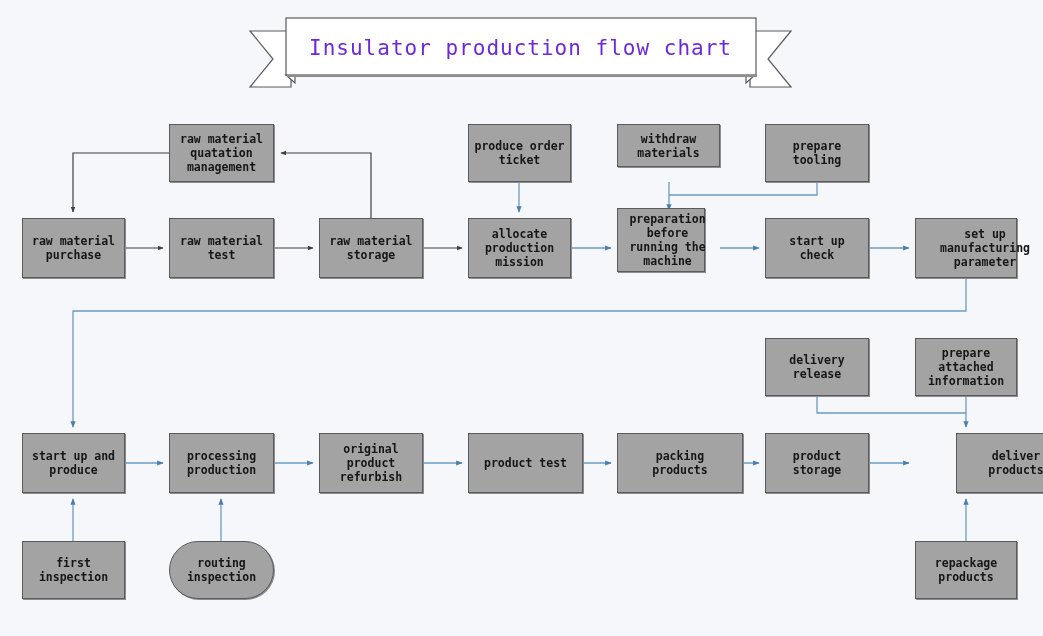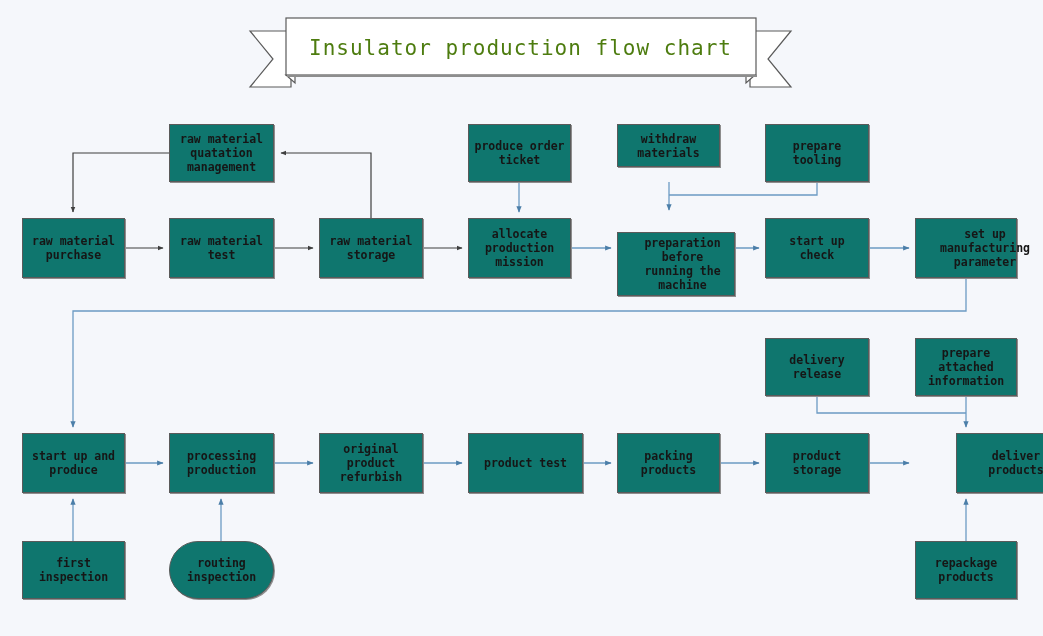--- a/index.html
+++ b/index.html
@@ -22,21 +22,21 @@
     position: absolute;
     left: 0;
     top: 0;
     width: 1043px;
     height: 636px;
     pointer-events: none;
   }
   .node {
     position: absolute;
     box-sizing: border-box;
-    background: #0f766e;
+    background: #a3a3a3;
     border: 1px solid #5a5a5a;
     box-shadow: 1px 1px 0 0 #8d8d8d;
     display: flex;
     align-items: center;
     justify-content: center;
     text-align: center;
     font-family: "DejaVu Sans Mono", "Liberation Mono", monospace;
     font-size: 11.5px;
     font-weight: bold;
     line-height: 14px;
@@ -63,21 +63,21 @@
     position: absolute;
     left: 0;
     top: 0;
     width: 547px;
     height: 62px;
     display: flex;
     align-items: center;
     justify-content: center;
     font-family: "DejaVu Sans Mono", "Liberation Mono", monospace;
     font-size: 21px;
-    color: #4d7c0f;
+    color: #6d28d9;
     letter-spacing: 1px;
     pointer-events: none;
   }
 </style>
 </head>
 <body>
 
 <div id="canvas">
 
   <div id="ribbon">
@@ -182,21 +182,21 @@
       </div>
       <div class="node" style="left: 319px; top: 218px; width: 104px; height: 60px;">
         <span>raw material
 storage</span>
       </div>
       <div class="node" style="left: 468px; top: 218px; width: 103px; height: 60px;">
         <span>allocate
 production
 mission</span>
       </div>
-      <div class="node" style="left: 617px; top: 232px; width: 118px; height: 64px; padding-left: 16px;">
+      <div class="node" style="left: 617px; top: 208px; width: 88px; height: 64px; padding-left: 16px;">
         <span>preparation
 before
 running the
 machine</span>
       </div>
       <div class="node" style="left: 765px; top: 218px; width: 104px; height: 60px;">
         <span>start up
 check</span>
       </div>
       <div class="node" style="left: 915px; top: 218px; width: 102px; height: 60px; padding-left: 41px;">
@@ -222,21 +222,21 @@
 production</span>
       </div>
       <div class="node" style="left: 319px; top: 433px; width: 104px; height: 60px;">
         <span>original
 product
 refurbish</span>
       </div>
       <div class="node" style="left: 468px; top: 433px; width: 115px; height: 60px;">
         <span>product test</span>
       </div>
-      <div class="node" style="left: 617px; top: 433px; width: 103px; height: 60px;">
+      <div class="node" style="left: 617px; top: 433px; width: 126px; height: 60px;">
         <span>packing
 products</span>
       </div>
       <div class="node" style="left: 765px; top: 433px; width: 104px; height: 60px;">
         <span>product
 storage</span>
       </div>
       <div class="node" style="left: 915px; top: 433px; width: 120px; height: 60px; margin-left: 41px;">
         <span>deliver
 products</span>

